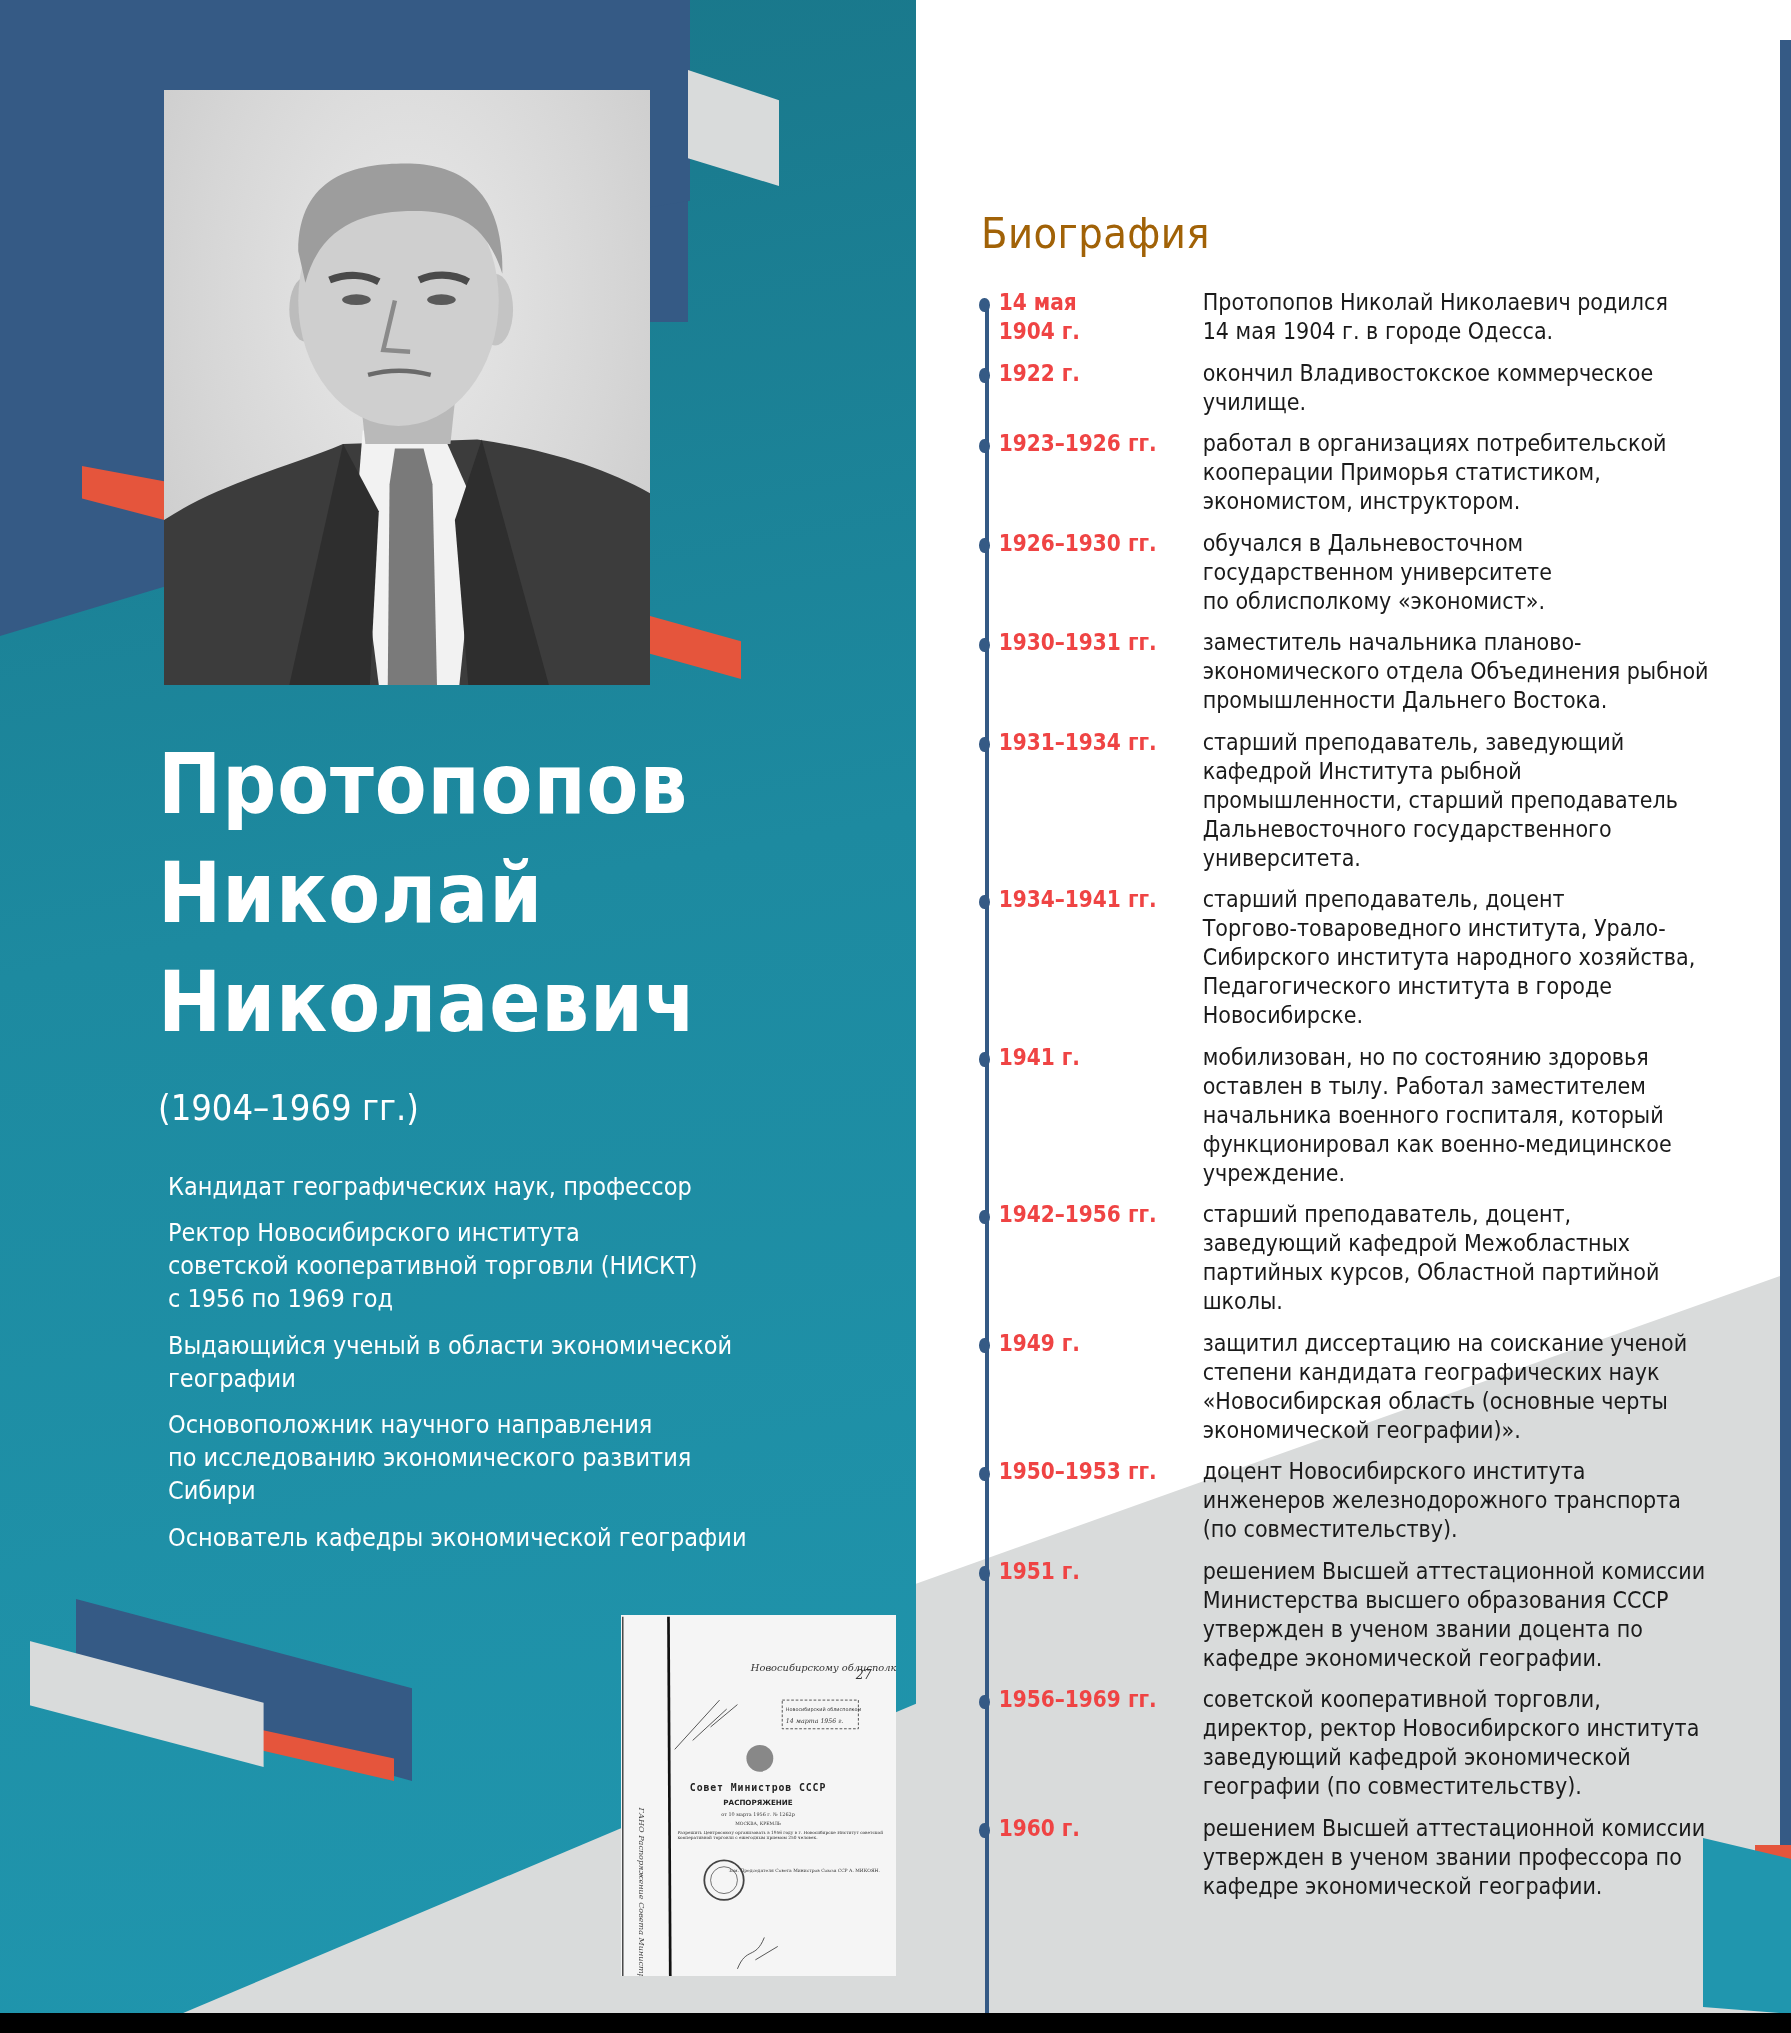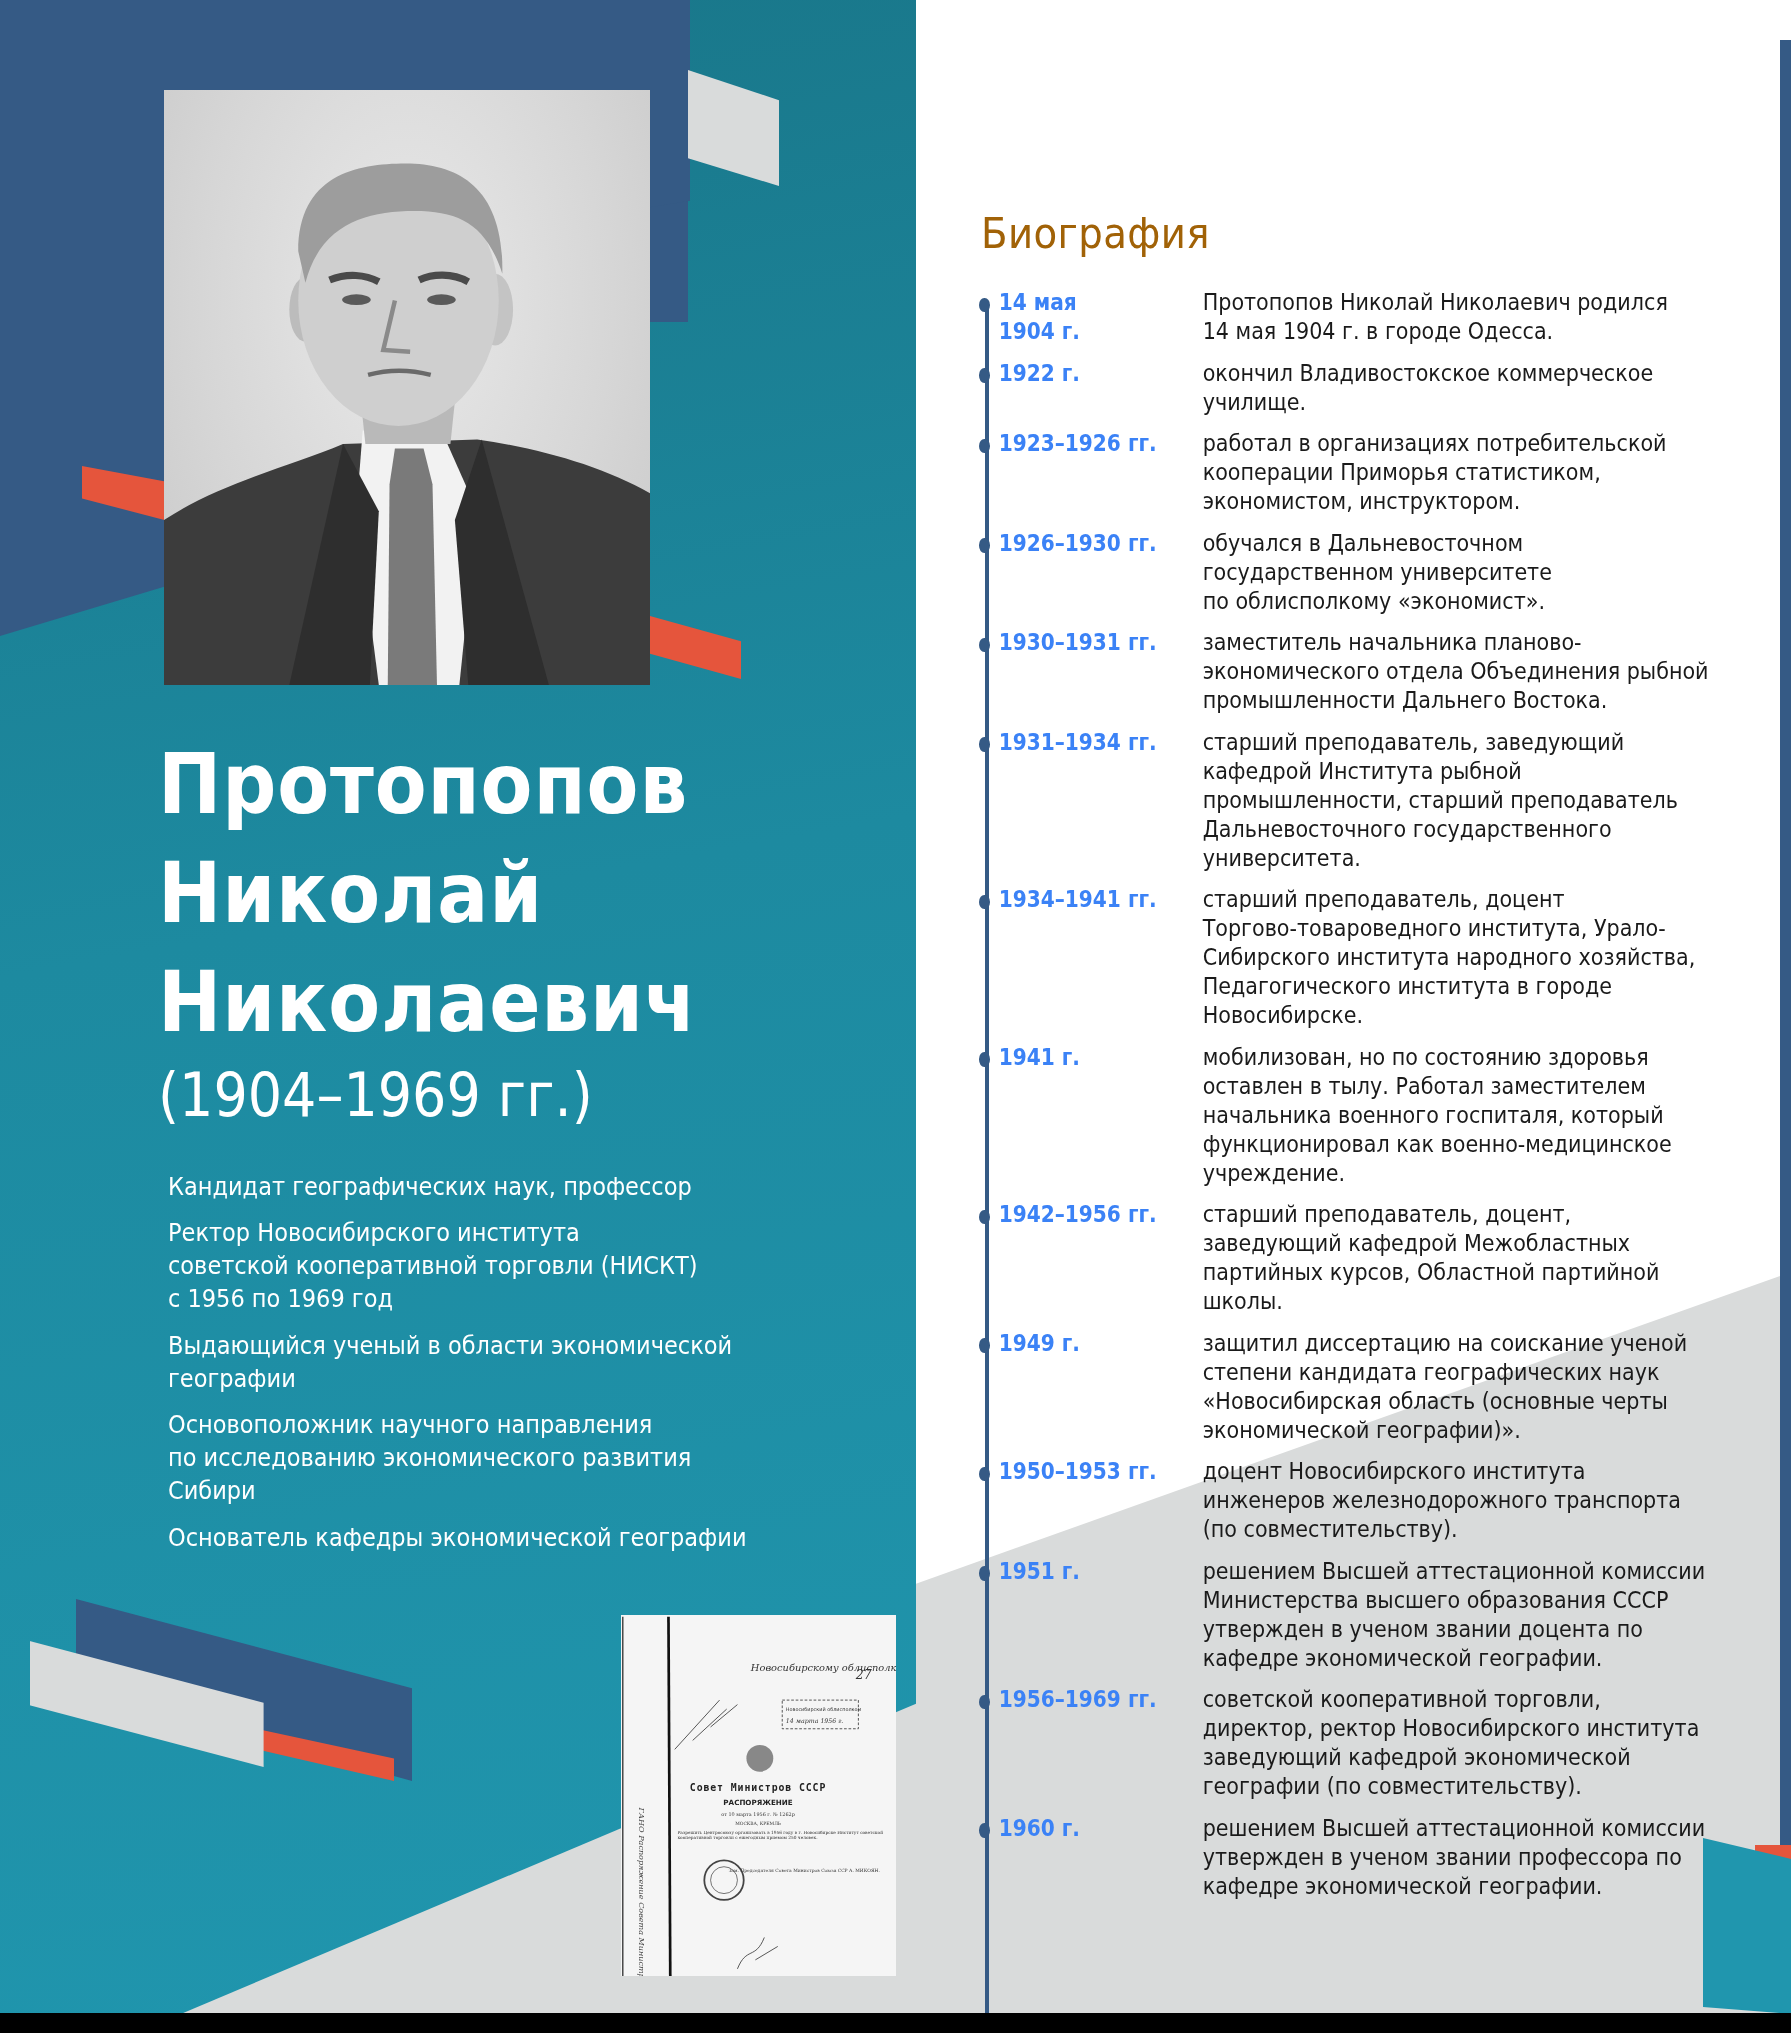--- a/index.html
+++ b/index.html
@@ -39,21 +39,21 @@
 
   .portrait {
     position: absolute; left: 164px; top: 90px; width: 486px; height: 595px;
     background: radial-gradient(ellipse at 50% 35%, #e9e9e9 0%, #d6d6d6 60%, #c8c8c8 100%);
     overflow: hidden;
   }
   .portrait svg { width: 100%; height: 100%; display: block; }
 
   .name-block { position: absolute; left: 158px; top: 730px; color: #ffffff; }
   .name-line { font-size: 84px; line-height: 109px; font-weight: 700; letter-spacing: 0.9px; }
-  .years { font-size: 60px; line-height: 75px; margin-top: 1px; }
+  .years { font-size: 36px; line-height: 75px; margin-top: 13px; }
 
   .facts { position: absolute; left: 168px; top: 1170px; width: 699px; color: #ffffff; font-size: 25px; line-height: 33px; }
   .fact { margin-bottom: 13.4px; }
   .fact-line { display: block; }
 
   .document-scan {
     position: absolute; left: 621px; top: 1615px; width: 275px; height: 361px;
     background: #f4f4f4; overflow: hidden;
   }
   .document-scan svg { width: 100%; height: 100%; display: block; }
@@ -67,21 +67,21 @@
   .rp-right-teal { position: absolute; left: 1703px; top: 1838px; width: 89px; height: 176px; background: #2096ae;
     clip-path: polygon(0 0, 100% 12%, 100% 100%, 0 96%); }
 
   .bio-title { position: absolute; left: 981px; top: 208px; color: #a16207; font-size: 43px; font-weight: 400; letter-spacing: 0.4px; }
 
   .timeline-line { position: absolute; left: 985px; top: 301px; width: 3.6px; height: 1712px; background: #355a85; }
 
   .timeline { position: absolute; left: 979px; top: 288px; width: 788px; }
   .tl-item { position: relative; display: flex; padding-left: 19.7px; margin-bottom: 12.5px; }
   .tl-dot { position: absolute; left: 0; top: 9.9px; width: 10.7px; height: 14.3px; border-radius: 50%; background: #355a85; }
-  .tl-date { width: 204px; flex: 0 0 204px; color: #3b82f6; font-weight: 700; font-size: 22.4px; line-height: 29px; }
+  .tl-date { width: 204px; flex: 0 0 204px; color: #ef4444; font-weight: 700; font-size: 22.4px; line-height: 29px; }
   .tl-desc { flex: 1; color: #1a1a1a; font-size: 23px; line-height: 29px; }
   .tl-line { display: block; white-space: nowrap; }
 </style>
 </head>
 <body>
 
 <div class="poster">
 
   <div class="left-panel">
     <div class="deco deco-navy-top2"></div>

